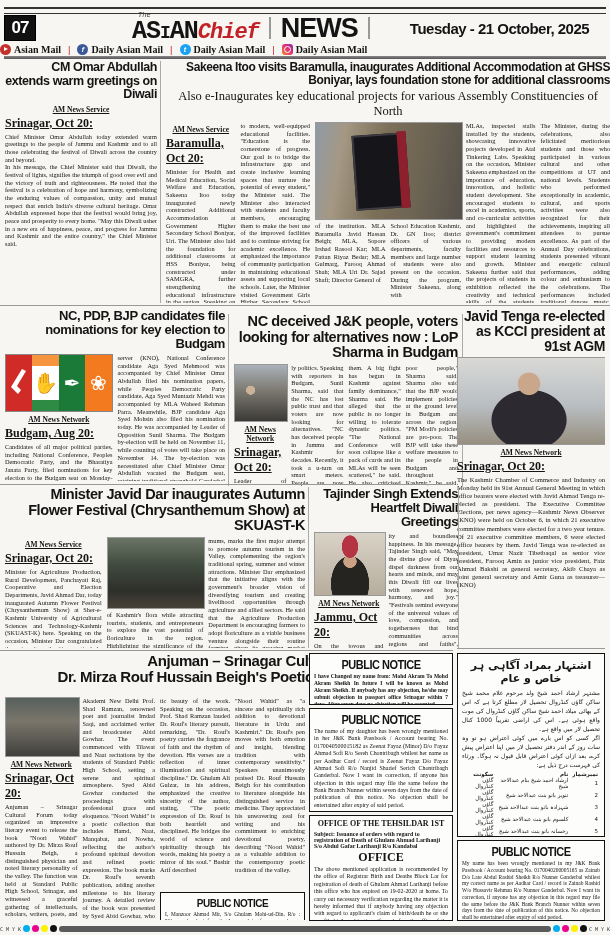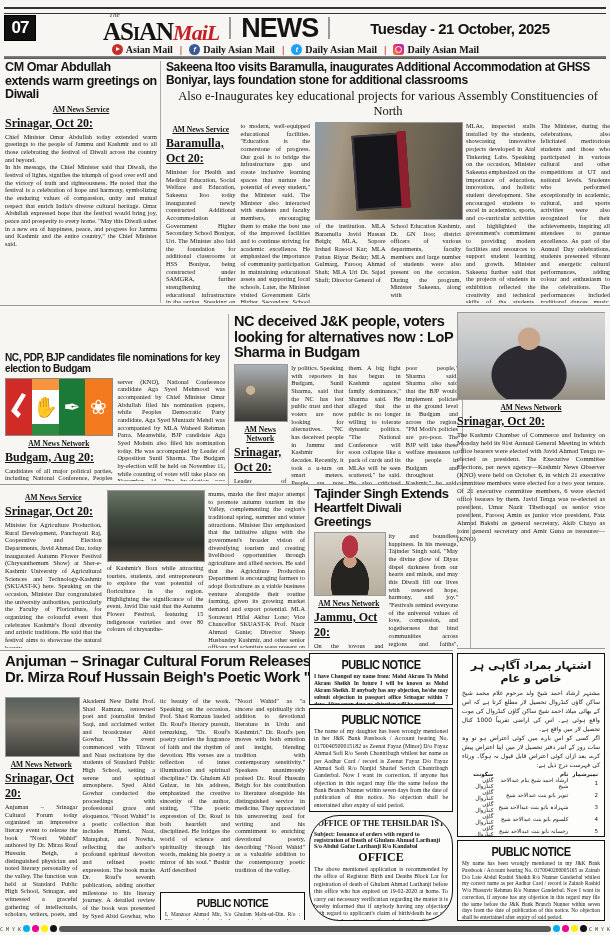--- a/index.html
+++ b/index.html
@@ -6,48 +6,48 @@
   .page{position:relative;width:610px;height:935px;background:#f7f6f2;margin:0 auto;
         font-family:"Liberation Serif",serif;color:#141414;overflow:hidden;}
   
   .top-rule{position:absolute;left:4px;top:7px;width:602px;height:4px;
             border-top:2px solid #333;border-bottom:1px solid #333;}
   .masthead{position:absolute;left:4px;top:13px;width:602px;height:30px;
             display:flex;align-items:center;}
   .pageno{width:30px;height:24px;background:#111;color:#fff;font-family:"Liberation Sans",sans-serif;
           font-weight:bold;font-size:17px;display:flex;align-items:center;justify-content:center;
           border:1px solid #000;letter-spacing:-1px;}
-  .brand{margin-left:67px;line-height:1;white-space:nowrap;}
+  .brand{margin-left:96px;line-height:1;white-space:nowrap;font-family:Liberation Mono, monospace;}
   .brand-the{font-size:7px;font-style:italic;display:block;margin-left:6px;color:#333;}
   .brand-asian{font-size:25px;font-weight:bold;letter-spacing:-1px;font-variant:small-caps;}
   .brand-mail{font-size:22px;font-weight:bold;font-style:italic;color:#c42127;letter-spacing:-1px;}
   .msep{width:2px;height:22px;background:#999;margin:0 10px;}
   .section-name{font-family:"Liberation Sans",sans-serif;font-weight:bold;font-size:27px;
                 letter-spacing:-1px;transform:scaleY(1.05);}
   .issue-date{font-family:"Liberation Sans",sans-serif;font-weight:bold;font-size:15px;
               letter-spacing:-0.5px;margin-left:30px;}
   .social-row{position:absolute;left:0;top:42px;width:591px;height:14px;display:flex;
-              align-items:center;justify-content:center;gap:7px;font-size:10px;font-weight:bold;}
+              align-items:center;justify-content:flex-start;gap:7px;font-size:10px;font-weight:bold;}
   .soc{display:flex;align-items:center;gap:3px;cursor:pointer;}
   .ic{width:11px;height:11px;border-radius:3px;display:inline-flex;align-items:center;
       justify-content:center;color:#fff;font-family:"Liberation Sans",sans-serif;
       font-size:7px;font-weight:bold;}
   .ic.yt{background:#c4302b;border-radius:50%;}
   .ic.yt::before{content:"";border-left:4px solid #fff;border-top:2.5px solid transparent;
                  border-bottom:2.5px solid transparent;margin-left:1px;}
   .ic.fb{background:#3b5998;border-radius:50%;}
   .ic.tw{background:#1da1f2;border-radius:50%;}
   .ic.ig{background:linear-gradient(45deg,#f58529,#dd2a7b 60%,#8134af);}
   .ic.ig::before{content:"";width:5px;height:5px;border:1.2px solid #fff;border-radius:50%;}
   .socsep{color:#c42127;font-weight:bold;font-size:11px;}
   .thick-rule{position:absolute;left:4px;top:56px;width:602px;height:3px;
               background:linear-gradient(#888,#555);}
   
   .art{position:absolute;overflow:hidden;}
-  .hl{font-family:"Liberation Sans",sans-serif;font-weight:bold;text-align:left;
+  .hl{font-family:"Liberation Sans",sans-serif;font-weight:bold;text-align:right;
       letter-spacing:-0.4px;line-height:1.08;transform-origin:top center;}
   .byline{font-weight:bold;text-decoration:underline;text-align:center;font-size:7.5px;margin:3px 0 2px;}
   .dateline{font-weight:bold;text-decoration:underline;font-size:12px;margin:1px 0 2px;}
   .bodytext{font-size:6.3px;line-height:1.22;text-align:justify;hyphens:auto;}
   .cols{display:flex;gap:5px;}
   .col{flex:1;min-width:0;}
   .photo{position:relative;width:100%;overflow:hidden;border:1px solid #999;}
   .vline-l{border-left:1px solid #aaa;padding-left:5px;}
   .hrule{position:absolute;height:1px;background:#999;}
   
@@ -103,21 +103,21 @@
 </style>
 </head>
 <body>
 
 <div class="page">
 
   <div class="top-rule"></div>
   <header class="masthead">
     <div class="pageno">07</div>
     <div class="brand">
-      <span class="brand-the">The</span><span class="brand-asian">ASiAN</span><span class="brand-mail">MaiL</span>
+      <span class="brand-the">The</span><span class="brand-asian">ASiAN</span><span class="brand-mail">Chief</span>
     </div>
     <div class="msep"></div>
     <div class="section-name">NEWS</div>
     <div class="msep"></div>
     <div class="issue-date">Tuesday - 21 October, 2025</div>
   </header>
   <div class="social-row">
     <span class="soc">
         <i class="ic yt"></i>
         <b>Asian Mail</b>
@@ -169,21 +169,21 @@
         </div>
       </div>
       <div class="col bodytext">MLAs, inspected stalls installed by the students, showcasing innovative projects developed in Atal Tinkering Labs. Speaking on the occasion, Minister Sakeena emphasized on the importance of education, innovation, and holistic student development. She encouraged students to excel in academics, sports, and co-curricular activities and highlighted the government's commitment to providing modern facilities and resources to support student learning and growth. Minister Sakeena further said that the projects of students in exhibition reflected the creativity and technical skills of the students, adding that it showcases the government's efforts of promoting innovation at school level.</div>
       <div class="col bodytext">The Minister, during the celebrations, also felicitated meritorious students and those who participated in various cultural and other competitions at UT and national levels. Students who performed exceptionally in academic, cultural, and sports activities were also recognized for their achievements, inspiring all attendees to pursue excellence. As part of the Annual Day celebrations, students presented vibrant and energetic cultural performances, adding colour and enthusiasm to the celebrations. The performances included traditional dances, music, and dramatizations that enthralled the audience and demonstrated the all-round development of the students.</div>
     </div>
   </section>
 
   <div class="hrule" style="left:0;top:305px;width:610px;"></div>
 
   <section class="art" style="left:5px;top:309px;width:220px;height:172px;">
-    <div class="hl" style="font-size:10px;margin-top:44px;">NC, PDP, BJP candidates file nominations for key election to Budgam</div>
+    <div class="hl" style="font-size:13px;">NC, PDP, BJP candidates file nominations for key election to Budgam</div>
     <div class="cols" style="margin-top:3px;">
       <div class="col">
         <div class="symbols">
           <div class="sym nc">
             <svg width="22" height="30" viewBox="0 0 22 30">
                 <path d="M14 1 L18 3 L9 18 L13 22 L10 26 L3 19 Z" fill="#fff"></path>
               </svg>
           </div>
           <div class="sym inc">✋</div>
           <div class="sym pdp">✒</div>
@@ -206,44 +206,46 @@
         <div class="dateline">Srinagar, Oct 20:</div>
         <div class="bodytext">Leader of Opposition in the Jammu and Kashmir Assembly, Sunil Sharma, on Monday criticised the National Conference (NC), accusing the party of betraying the people of the region and promoting fami-</div>
       </div>
       <div class="col bodytext">ly politics. Speaking with reporters in Budgam, Sunil Sharma, said that the NC has lost public trust and that voters are now looking for alternatives. "NC has deceived people in Jammu and Kashmir for decades. Recently, it took a u-turn on smart meters. People are now seeking alternatives," Sharma said, adding that the Abdullah family has maintained control over politics in the region. "People have started a fight against the Abdullah family and will reject</div>
       <div class="col bodytext">them. A big fight has begun in Kashmir against family dominance," Sharma said. He alleged that the public is no longer willing to tolerate dynastic politics. "The National Conference will soon collapse like a pack of cards and its MLAs will be seen scattered," he said. He also criticised what he called "double standards" on governance issues, referring to the issue of smart meters and other policies. "Those who eat with silver spoons can never understand the pain of</div>
       <div class="col bodytext">poor people," Sharma said. Sharma also said that the BJP would implement policies at the ground level in Budgam and across the region. "PM Modi's policies are pro-poor. The BJP will take these welfare measures to the people in Budgam and throughout Kashmir," he said. The Budgam by-election was necessitated after Chief Minister Omar Abdullah retained his Ganderbal seat following the 2024 assembly elections. BJP has fielded Aga Mohsin for the bypoll to Budgam seat.</div>
     </div>
   </section>
 
   <section class="art" style="left:457px;top:309px;width:148px;height:337px;">
+    <div class="hl" style="font-size:14px;">Javid Tenga re-elected as KCCI president at 91st AGM</div>
     <div class="photo ph-tenga" style="margin-top:3px;"></div>
     <div class="byline">AM News Network</div>
     <div class="dateline">Srinagar, Oct 20:</div>
     <div class="bodytext" style="font-size:6.6px;">The Kashmir Chamber of Commerce and Industry on Monday held its 91st Annual General Meeting in which office bearers were elected with Javid Ahmad Tenga re-elected as president. The Executive Committee Elections, per news agency—Kashmir News Observer (KNO) were held on October 6, in which 21 executive committee members were elected for a two year tenure. Of 21 executive committee members, 6 were elected office bearers by them. Javid Tenga was re-elected as president, Umar Nazir Tibetbaqal as senior vice president, Farooq Amin as junior vice president, Faiz Ahmad Bakshi as general secretary, Akib Chaya as joint general secretary and Amir Guna as treasurer—(KNO)</div>
   </section>
 
   <div class="hrule" style="left:0;top:484px;width:453px;"></div>
 
   <section class="art" style="left:5px;top:487px;width:300px;height:161px;">
+    <div class="hl" style="font-size:14.5px;">Minister Javid Dar inaugurates Autumn Flower Festival (Chrysanthemum Show) at SKUAST-K</div>
     <div class="cols" style="margin-top:3px;">
       <div class="col">
         <div class="byline">AM News Service</div>
         <div class="dateline">Srinagar, Oct 20:</div>
         <div class="bodytext">Minister for Agriculture Production, Rural Development, Panchayati Raj, Cooperative and Election Departments, Javid Ahmad Dar, today inaugurated Autumn Flower Festival (Chrysanthemum Show) at Sher-e-Kashmir University of Agricultural Sciences and Technology-Kashmir (SKUAST-K) here. Speaking on the occasion, Minister Dar congratulated the university authorities, particularly the Faculty of Floriculture, for organizing the colourful event that celebrates Kashmir's floral diversity and artistic traditions. He said that the festival aims to showcase the natural beauty</div>
       </div>
       <div class="col">
         <div class="photo ph-dar"></div>
         <div class="bodytext" style="margin-top:2px;">of Kashmir's flora while attracting tourists, students, and entrepreneurs to explore the vast potential of floriculture in the region. Highlighting the significance of the event, Javid Dar said that the Autumn Flower Festival, featuring 15 indigenous varieties and over 80 colours of chrysanthe-</div>
       </div>
       <div class="col bodytext">mums, marks the first major attempt to promote autumn tourism in the Valley, complementing the region's traditional spring, summer and winter attractions. Minister Dar emphasized that the initiative aligns with the government's broader vision of diversifying tourism and creating livelihood opportunities through agriculture and allied sectors. He said that the Agriculture Production Department is encouraging farmers to adopt floriculture as a viable business venture alongside their routine farming, given its growing market demand and export potential. MLA Sonawari Hilal Akbar Lone; Vice Chancellor SKUAST-K Prof. Nazir Ahmad Ganie; Director Sheep Husbandry Kashmir, and other senior officers and scientists were present on the occasion.</div>
     </div>
   </section>
 
-  <section class="art vline-l" style="left:308px;top:487px;width:144px;height:161px;border-right:1px solid #aaa;padding-right:12px;">
+  <section class="art vline-l" style="left:308px;top:487px;width:144px;height:161px;border-right:1px solid #aaa;padding-right:0;">
     <div class="hl" style="font-size:13px;">Tajinder Singh Extends Heartfelt Diwali Greetings</div>
     <div class="cols" style="margin-top:3px;">
       <div class="col">
         <div class="photo ph-tajinder"></div>
         <div class="byline">AM News Network</div>
         <div class="dateline">Jammu, Oct 20:</div>
         <div class="bodytext">On the joyous and auspicious occasion of Diwali, Sardar Tajinder Singh extended warm greetings, wishing that the festival of lights brings peace, prosper-</div>
       </div>
       <div class="col bodytext">ity and boundless happiness. In his message, Tajinder Singh said, "May the divine glow of Diyas dispel darkness from our hearts and minds, and may this Diwali fill our lives with renewed hope, harmony, and joy." "Festivals remind everyone of the universal values of love, compassion, and togetherness that bind communities across regions and faiths", Tajinder singh added. "Let this festival be a beacon of unity and positivity, inspiring us to spread light wherever there is despair and to strengthen the spirit of humanity," he said.</div>
     </div>
@@ -282,21 +284,21 @@
   <div class="art" style="left:309px;top:653px;width:144px;height:268px;display:flex;flex-direction:column;gap:3px;">
     <div class="noticebox" style="height:44px;">
       <div class="notice-title" style="font-size:11px;">PUBLIC NOTICE</div>
       <div class="notice-body" style="font-weight:bold;font-size:5.5px;">I have Changed my name from: Mohd Akram To Mohd Akram Sheikh In future I will be known as Mohd Akram Sheikh. If anybody has any objection, he/she may submit objection in passport office Srinagar within 7 days. After seven days no objection will be accepted.</div>
     </div>
     <div class="noticebox" style="height:96px;">
       <div class="notice-title" style="font-size:11px;">PUBLIC NOTICE</div>
       <div class="notice-body">The name of my daughter has been wrongly mentioned in her J&amp;K Bank Passbook / Account bearing No. 0170040500015182 as Zeenat Fayaz (Minor) D/o Fayaz Ahmad Sofi R/o Sereh Chontribagh whilest her name as per Aadhar Card / record is Zeenat Fayaz D/o Fayaz Ahmad Sofi R/o Nanjid Sharief Serich Chontribagh Ganderbal. Now I want its correction, if anyone has objection in this regard may file the same before the Bank Branch Nunner within seven days from the date of publication of this notice. No objection shall be entertained after expiry of said period.</div>
 
     </div>
-    <div class="noticebox" style="flex:1;border-radius:30px;">
+    <div class="noticebox" style="flex:1;">
       <div class="teh-head">
         <div>OFFICE OF THE TEHSILDAR 1ST</div>
       </div>
       <div class="teh-sub">Subject: Issuance of orders with regard to registration of Death of Ghulam Ahmad Larihanji S/o Abdul Gafar Larihanji R/o Kandabal</div>
       <div class="teh-notice">OFFICE</div>
       <div class="notice-body">The above mentioned application is recommended by the office of Registrar Birth and Deaths Block Lar for registration of death of Ghulam Ahmad Larihanji before this office who has expired on 19-02-2020 at home. To carry out necessary verification regarding the matter it is hereby informed that if anybody having any objection with regard to applicant's claim of birth/death he or she can file his/her objections if any before the office of the undersigned within seven days from the date of publication of this notice. Further no objection shall be entertained after the stipulated time period. Applicant namely Mohd Sidiq Larihanji is his Son and Spouse if Shri Fazi (Wife)</div>
 
     </div>
   </div>
 

